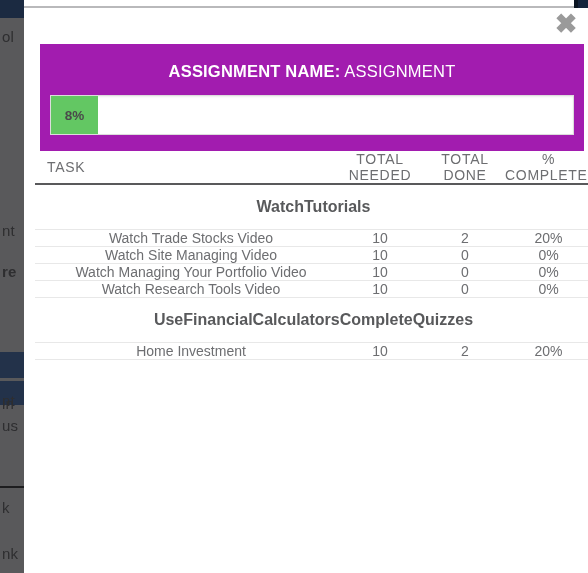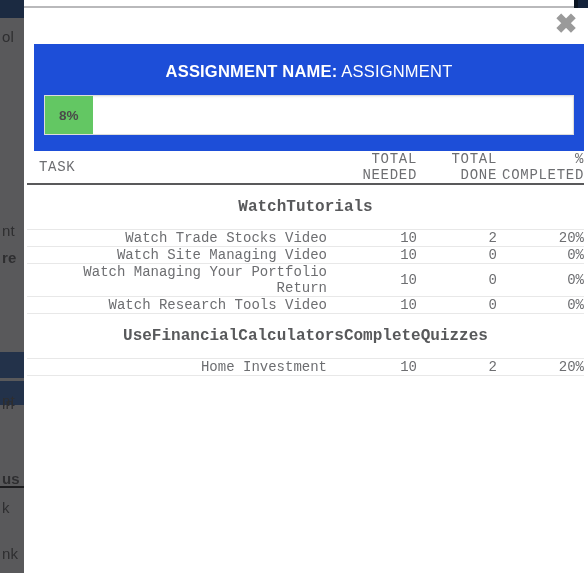--- a/index.html
+++ b/index.html
@@ -100,22 +100,22 @@
     font-size: 27px;
     line-height: 26px;
     font-weight: bold;
     font-family: "Liberation Sans", sans-serif;
     cursor: pointer;
     padding: 0;
     text-align: center;
   }
 
   .modal-header {
-    margin: 0 4px 0 10px;
-    background: #1d4ed8;
+    margin: 0 4px 0 16px;
+    background: #a21caf;
     padding: 12px 10px 16px 10px;
   }
   .assignment-title {
     text-align: center;
     color: #ffffff;
     font-size: 16.5px;
     margin: 6px 0 14px 0;
     letter-spacing: .2px;
   }
   .assignment-title .label {
@@ -138,57 +138,56 @@
     color: #4a4a4a;
     font-size: 13.5px;
     font-weight: bold;
     display: flex;
     align-items: center;
     justify-content: center;
     box-sizing: border-box;
   }
 
   .modal-body {
-    padding: 0 4px 0 3px;
-    background: #ffffff;
-    font-family: Liberation Mono, monospace;
+    padding: 0 4px 0 11px;
+    background: #ffffff;
   }
 
   table.task-table {
     width: 100%;
     border-collapse: collapse;
     table-layout: fixed;
   }
   table.task-table th,
   table.task-table td {
     font-size: 14px;
     color: #6d6e71;
     font-weight: normal;
-    text-align: right;
+    text-align: center;
     padding: 0;
   }
   thead th {
     font-size: 11.5px;
     color: #b4b4b6;
     letter-spacing: .7px;
     padding: 16px 0 9px 0;
     border-bottom: 2px solid #59595b;
     text-align: center;
   }
   thead th.col-task {
     text-align: left;
     padding-left: 12px;
   }
   tbody td {
     padding: 14px 0;
     border-bottom: 1px solid #e8e8e8;
     text-align: center;
   }
   tbody td.col-task {
-    text-align: right;
+    text-align: center;
     padding-left: 12px;
   }
   tr.group-row td {
     text-align: center;
     font-weight: bold;
     color: #58595b;
     font-size: 16px;
     padding: 13px 0;
     border-bottom: 1px solid #e8e8e8;
   }
@@ -200,24 +199,24 @@
   <div class="bg-top-rule"></div>
   <div class="bg-navy-top"></div>
   <div class="bg-grey-strip"></div>
   <div class="bg-sidebar-hl" style="top:352px;height:26px;"></div>
   <div class="bg-sidebar-hl" style="top:381px;height:24px;"></div>
   <div class="bg-sidebar-rule" style="top:486px;"></div>
   <div class="bg-right-navy"></div>
   <div class="bg-right-dark"></div>
   <div id="bg-frags">
       <div class="bg-frag" style="top: 222px;">nt</div>
-      <div class="bg-frag" style="top: 249px; font-weight: bold;">re</div>
+      <div class="bg-frag" style="top: 263px; font-weight: bold;">re</div>
       <div class="bg-frag" style="top: 363px; margin-top: 32px;">in</div>
       <div class="bg-frag" style="top: 392px;">nt</div>
-      <div class="bg-frag" style="top: 470px; font-weight: bold;">us</div>
+      <div class="bg-frag" style="top: 417px;">us</div>
       <div class="bg-frag" style="top: 499px;">k</div>
       <div class="bg-frag" style="top: 545px;">nk</div>
       <div class="bg-frag" style="top: 28px;">ol</div>
     </div>
 </div>
 
 <div id="modal">
 
   <div class="modal-topbar">
     <button class="close-btn">✖</button>
@@ -259,21 +258,21 @@
             <td>2</td>
             <td>20%</td>
           </tr>
           <tr>
             <td class="col-task">Watch Site Managing Video</td>
             <td>10</td>
             <td>0</td>
             <td>0%</td>
           </tr>
           <tr>
-            <td class="col-task">Watch Managing Your Portfolio Return</td>
+            <td class="col-task">Watch Managing Your Portfolio Video</td>
             <td>10</td>
             <td>0</td>
             <td>0%</td>
           </tr>
           <tr>
             <td class="col-task">Watch Research Tools Video</td>
             <td>10</td>
             <td>0</td>
             <td>0%</td>
           </tr>

